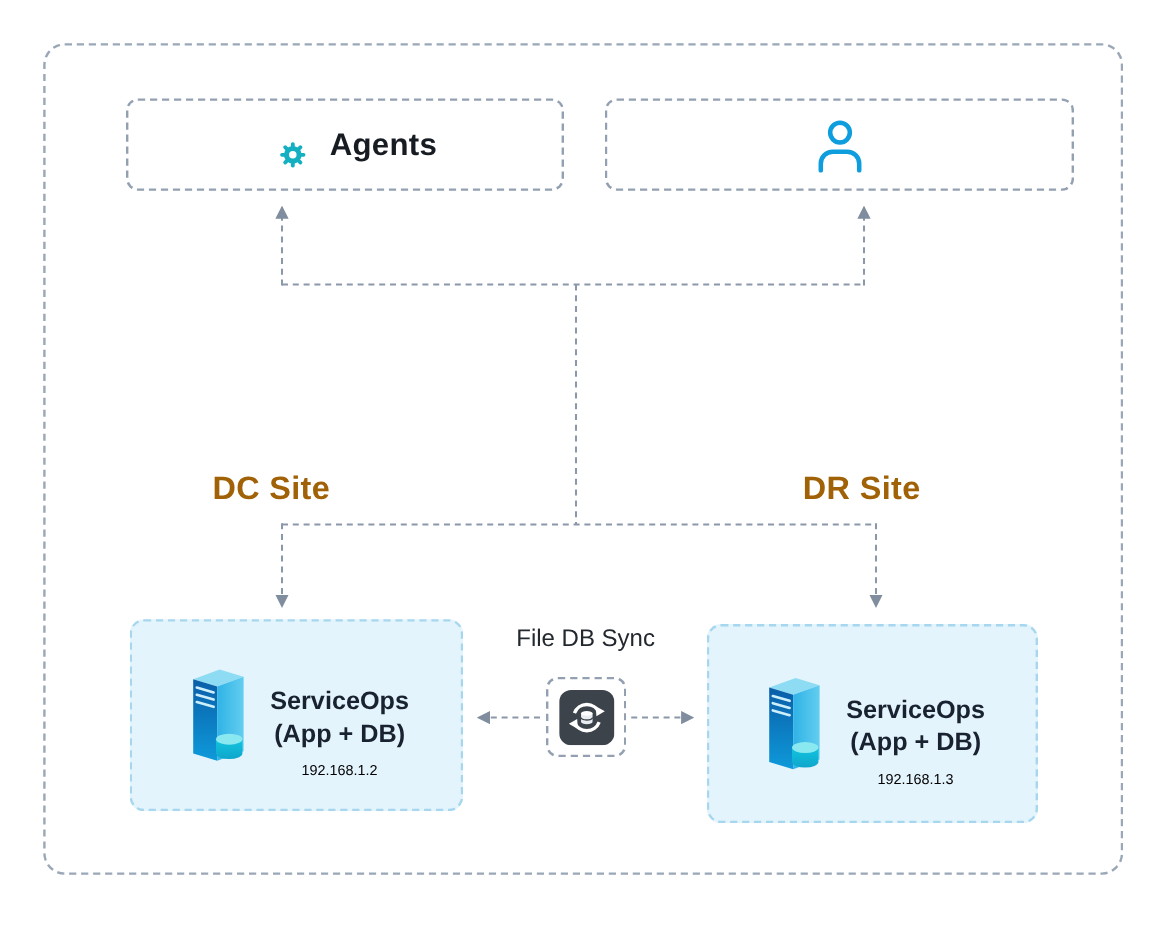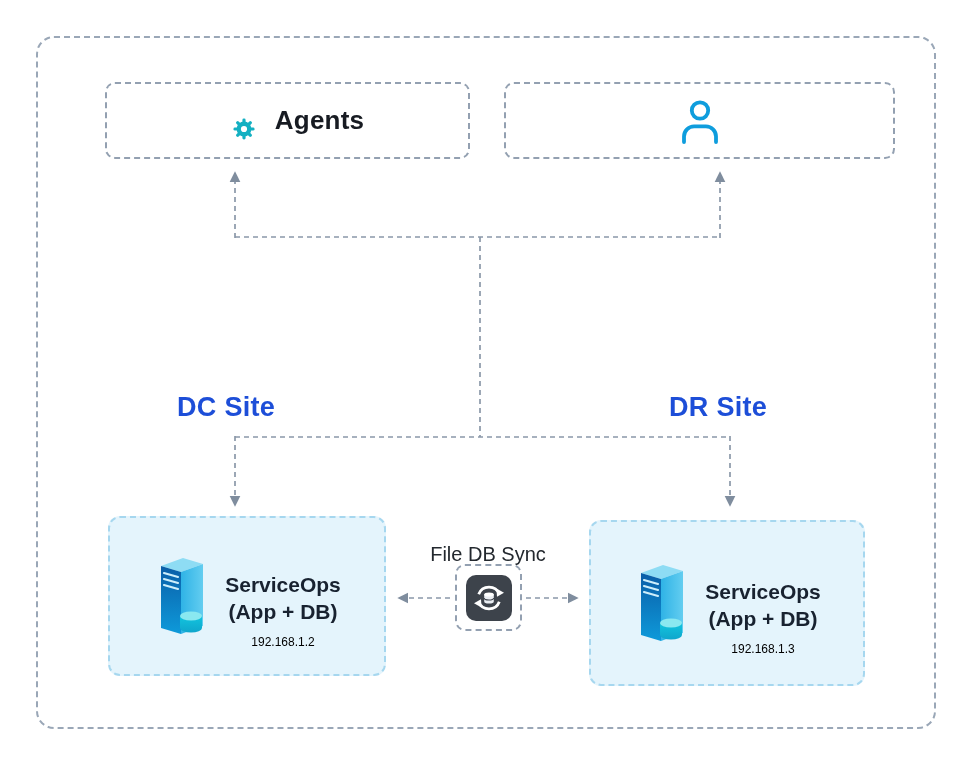--- a/index.html
+++ b/index.html
@@ -35,21 +35,21 @@
   .node-agents { left: 105px; top: 82px; width: 365px; height: 77px; }
   .node-tech   { left: 504px; top: 82px; width: 391px; height: 77px; }
   .node-label { font-size: 26px; font-weight: 700; color: #171b22; letter-spacing: .2px; }
 
   .icon-wrap { display: flex; align-items: center; justify-content: center; }
 
   .site-label {
     position: absolute;
     font-size: 27px;
     font-weight: 700;
-    color: #1d4ed8;
+    color: #a16207;
     letter-spacing: .3px;
   }
   .label-dc { left: 177px; top: 392px; }
   .label-dr { left: 669px; top: 392px; }
 
   .site {
     position: absolute;
     box-sizing: border-box;
     background: #e4f4fc;
     border: 2px dashed #a6d7ef;
@@ -65,21 +65,20 @@
   .site-text { text-align: center; margin-top: 28px; }
   .site-name, .site-sub { font-size: 21px; font-weight: 700; color: #182230; line-height: 1.3; }
   .site-ip { margin-top: 10px; font-size: 12px; color: #000000; }
 
   .sync-label {
     position: absolute;
     width: 200px;
     text-align: center;
     font-size: 20px;
     color: #23282e;
-    margin-top: 22px;
   }
   .sync-top { left: 388px; top: 521px; }
   .sync-bottom { left: 388px; top: 648px; }
   .sync-box {
     position: absolute;
     left: 455px; top: 564px;
     width: 67px; height: 67px;
     box-sizing: border-box;
     border: 2px dashed #93a0b1;
     border-radius: 10px;

